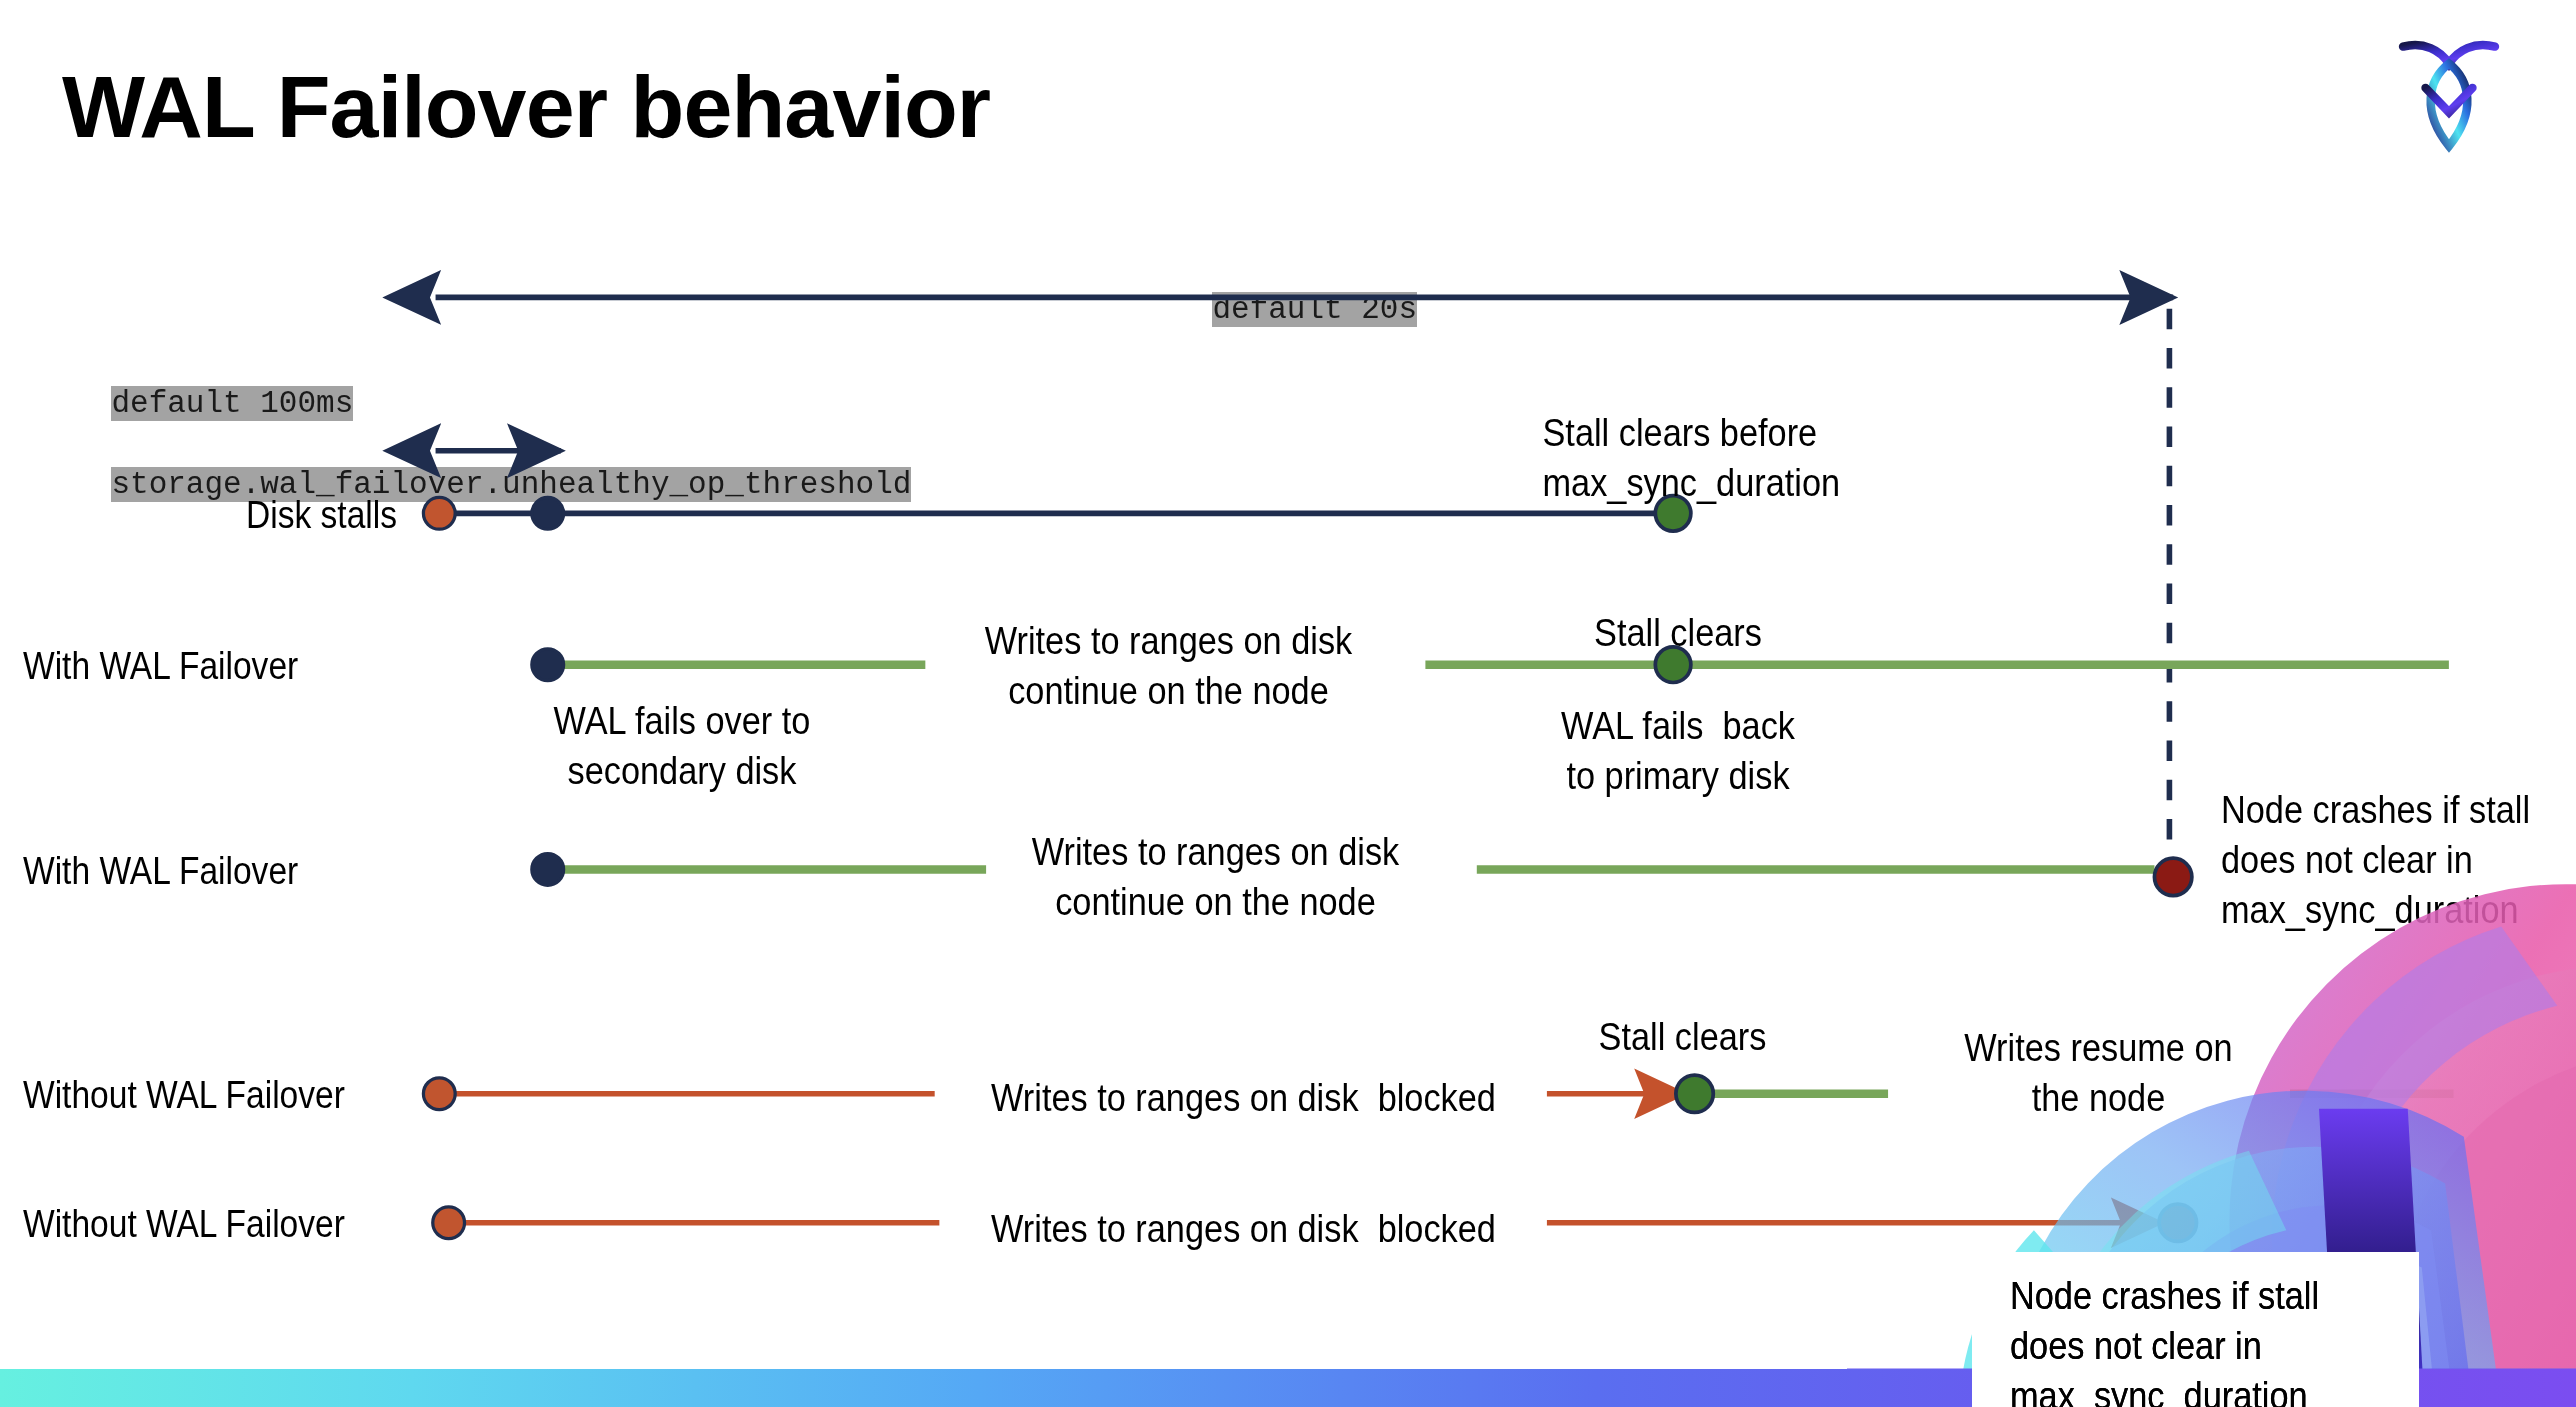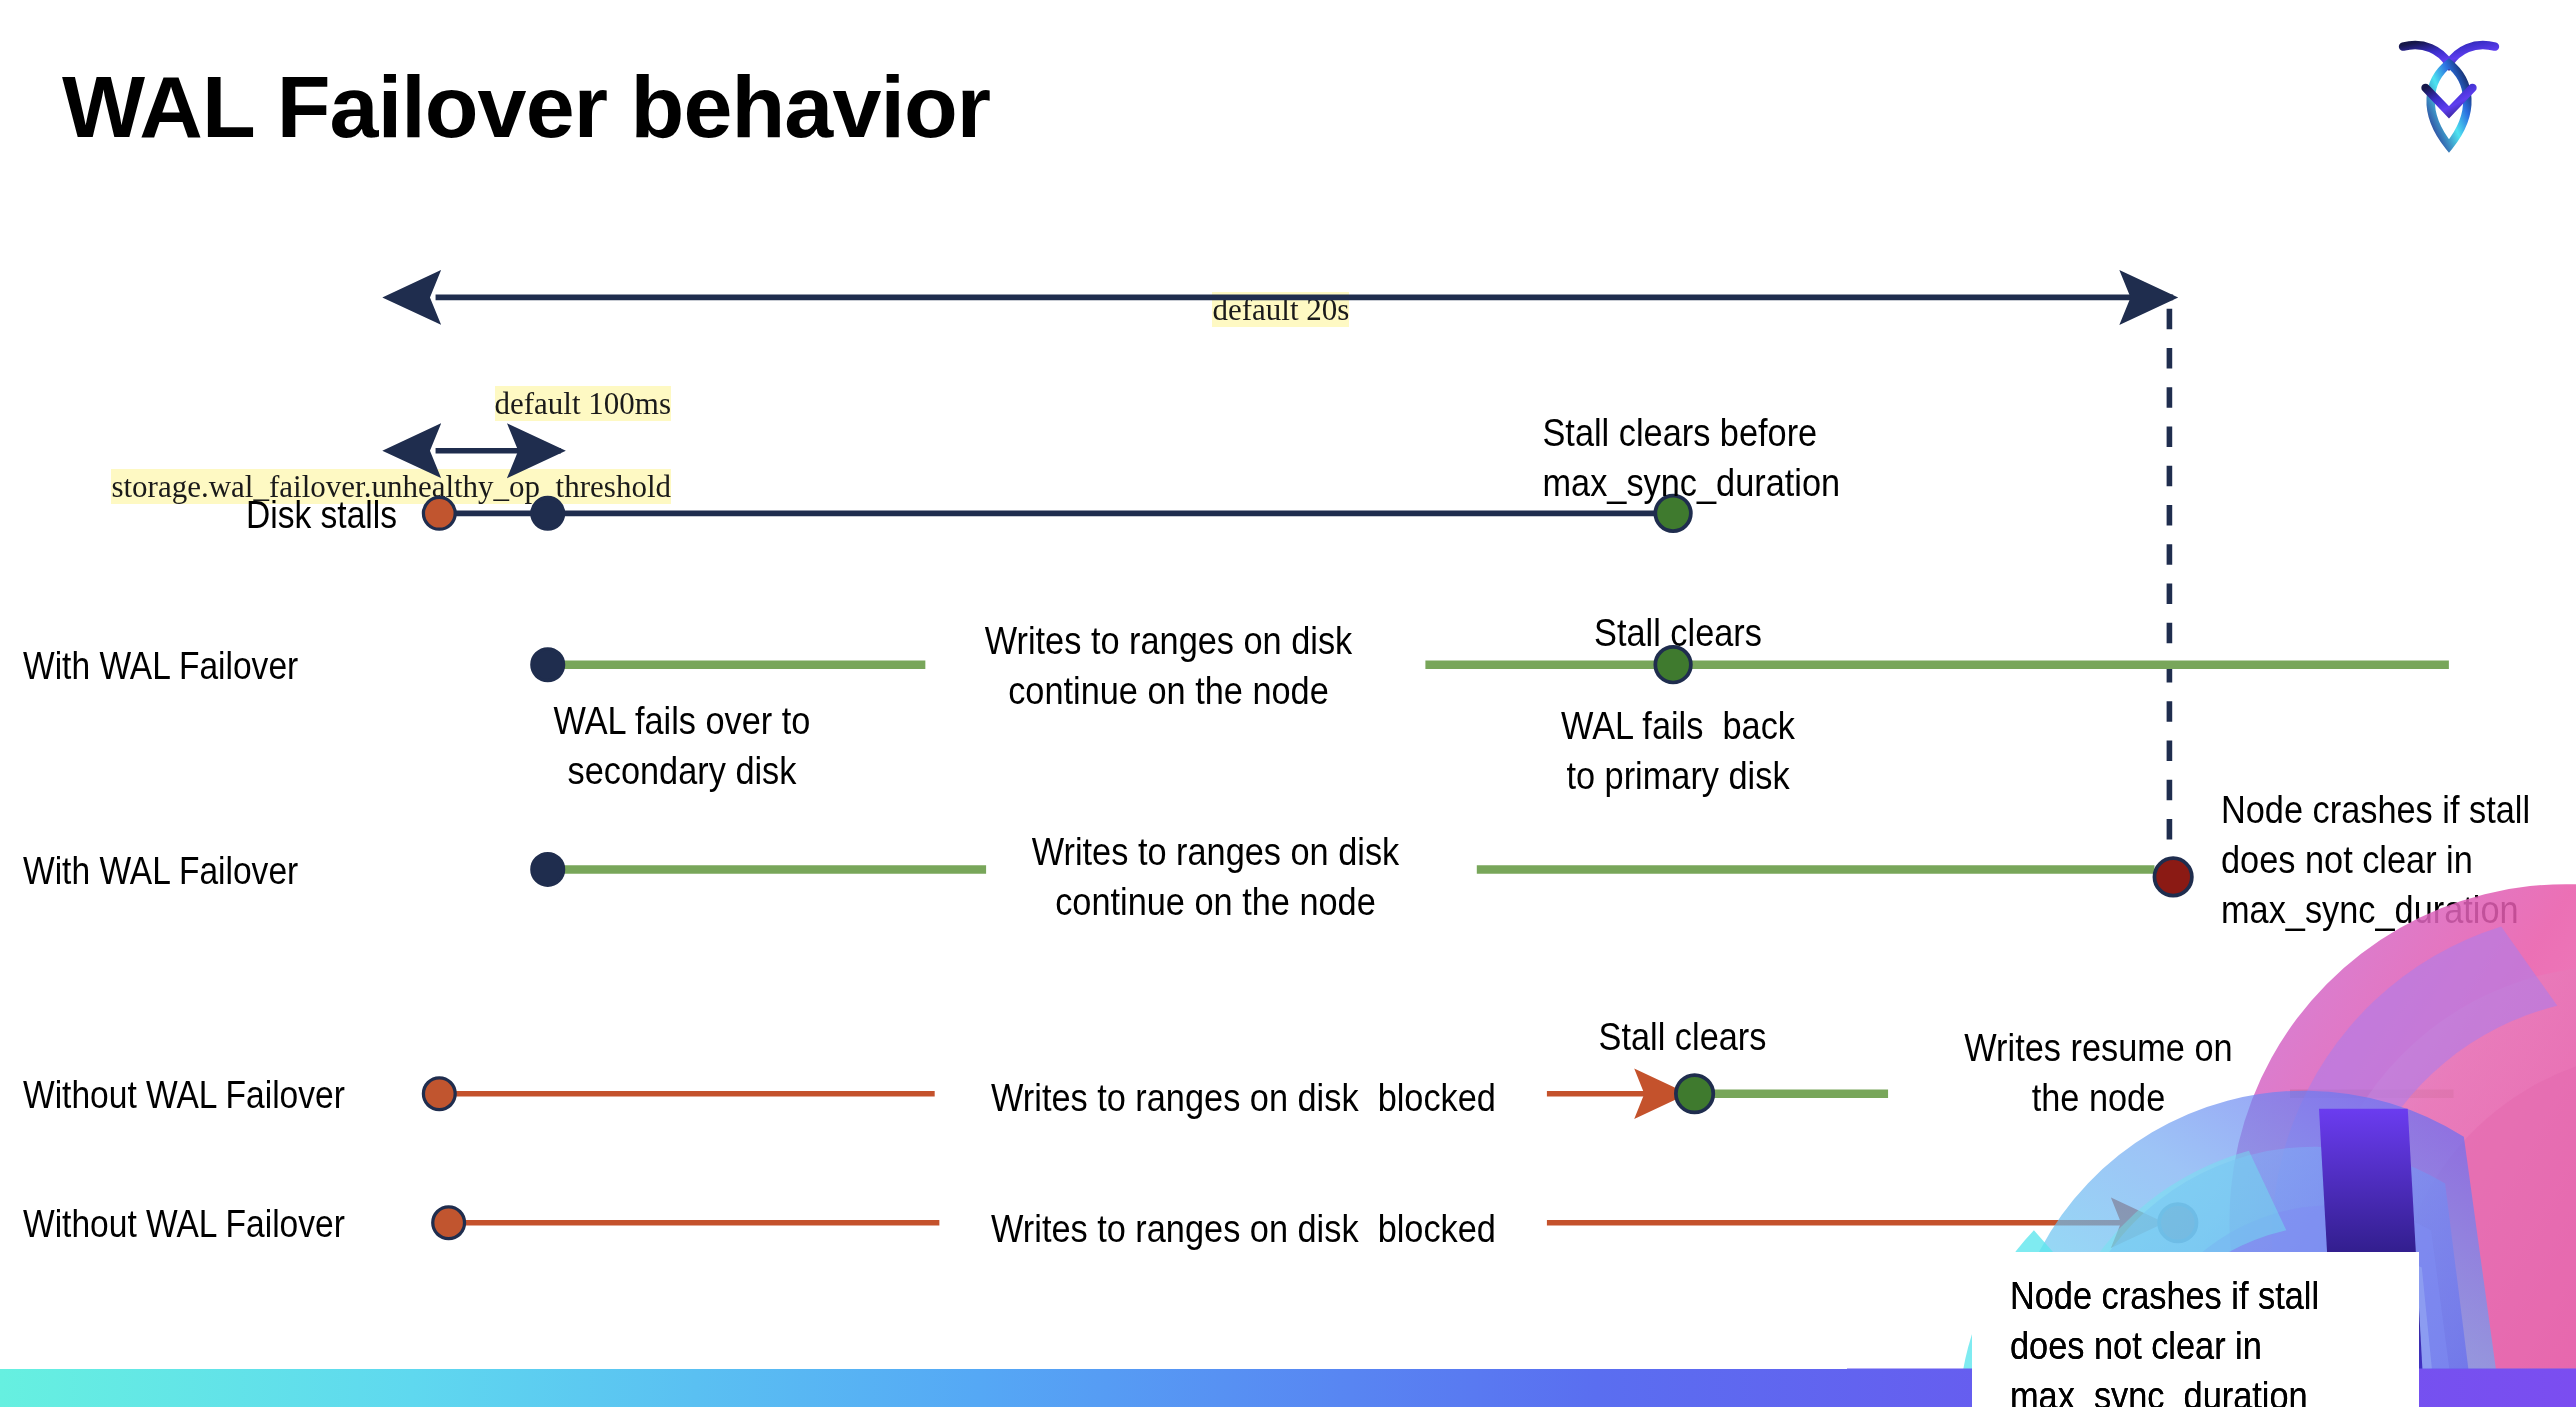--- a/index.html
+++ b/index.html
@@ -23,21 +23,21 @@
   
   .logo{position:absolute;left:2388px;top:26px;width:122px;height:136px;}
 
   
   .code{
     position:absolute;
     font-family:"Liberation Mono", monospace;
     font-size:31px;color:#1a1a1a;line-height:1.30;
     white-space:pre;
   }
-  .code span{background:#fef9c3;font-family:Liberation Serif, serif;}
+  .code span{background:#a3a3a3;}
 
   
   .diagram{position:absolute;left:0;top:0;width:2576px;height:1408px;}
 
   
   .rowlabel{
     position:absolute;
     font-size:39px;color:#000;
     font-family:"Liberation Sans", sans-serif;
     white-space:nowrap;
@@ -94,21 +94,21 @@
       <path d="M65,40 C42,58 36,92 65,128 C94,92 88,58 65,40 Z" fill="none" stroke="url(#lg2)" stroke-width="9"></path>
       <path d="M40,66 L65,92 L90,66" fill="none" stroke="url(#lg1)" stroke-width="9" stroke-linecap="round"></path>
       <path d="M65,92 L65,128" fill="none" stroke="url(#lg1)" stroke-width="9" stroke-linecap="round"></path>
     </svg>
   </div>
 
   <div class="code" style="left:1138px;top:250px;text-align:left;">
     <span>default 20s</span><br>
   </div>
 
-  <div class="code" style="left:37px;top:344px;text-align:right;">
+  <div class="code" style="left:37px;top:344px;text-align:left;">
     <span>default 100ms</span><br>
     <span>storage.wal_failover.unhealthy_op_threshold</span>
   </div>
 
   <svg class="diagram" viewBox="0 0 2756 1506">
     <defs>
       <marker id="navyArrowR" markerWidth="11" markerHeight="11" refX="9.6" refY="5.5" orient="auto" markerUnits="strokeWidth">
         <path d="M0,0.6 L10.5,5.5 L0,10.4 L2,5.5 Z" fill="#1f2d4e"></path>
       </marker>
       <marker id="navyArrowL" markerWidth="11" markerHeight="11" refX="1" refY="5.5" orient="auto-start-reverse" markerUnits="strokeWidth">

